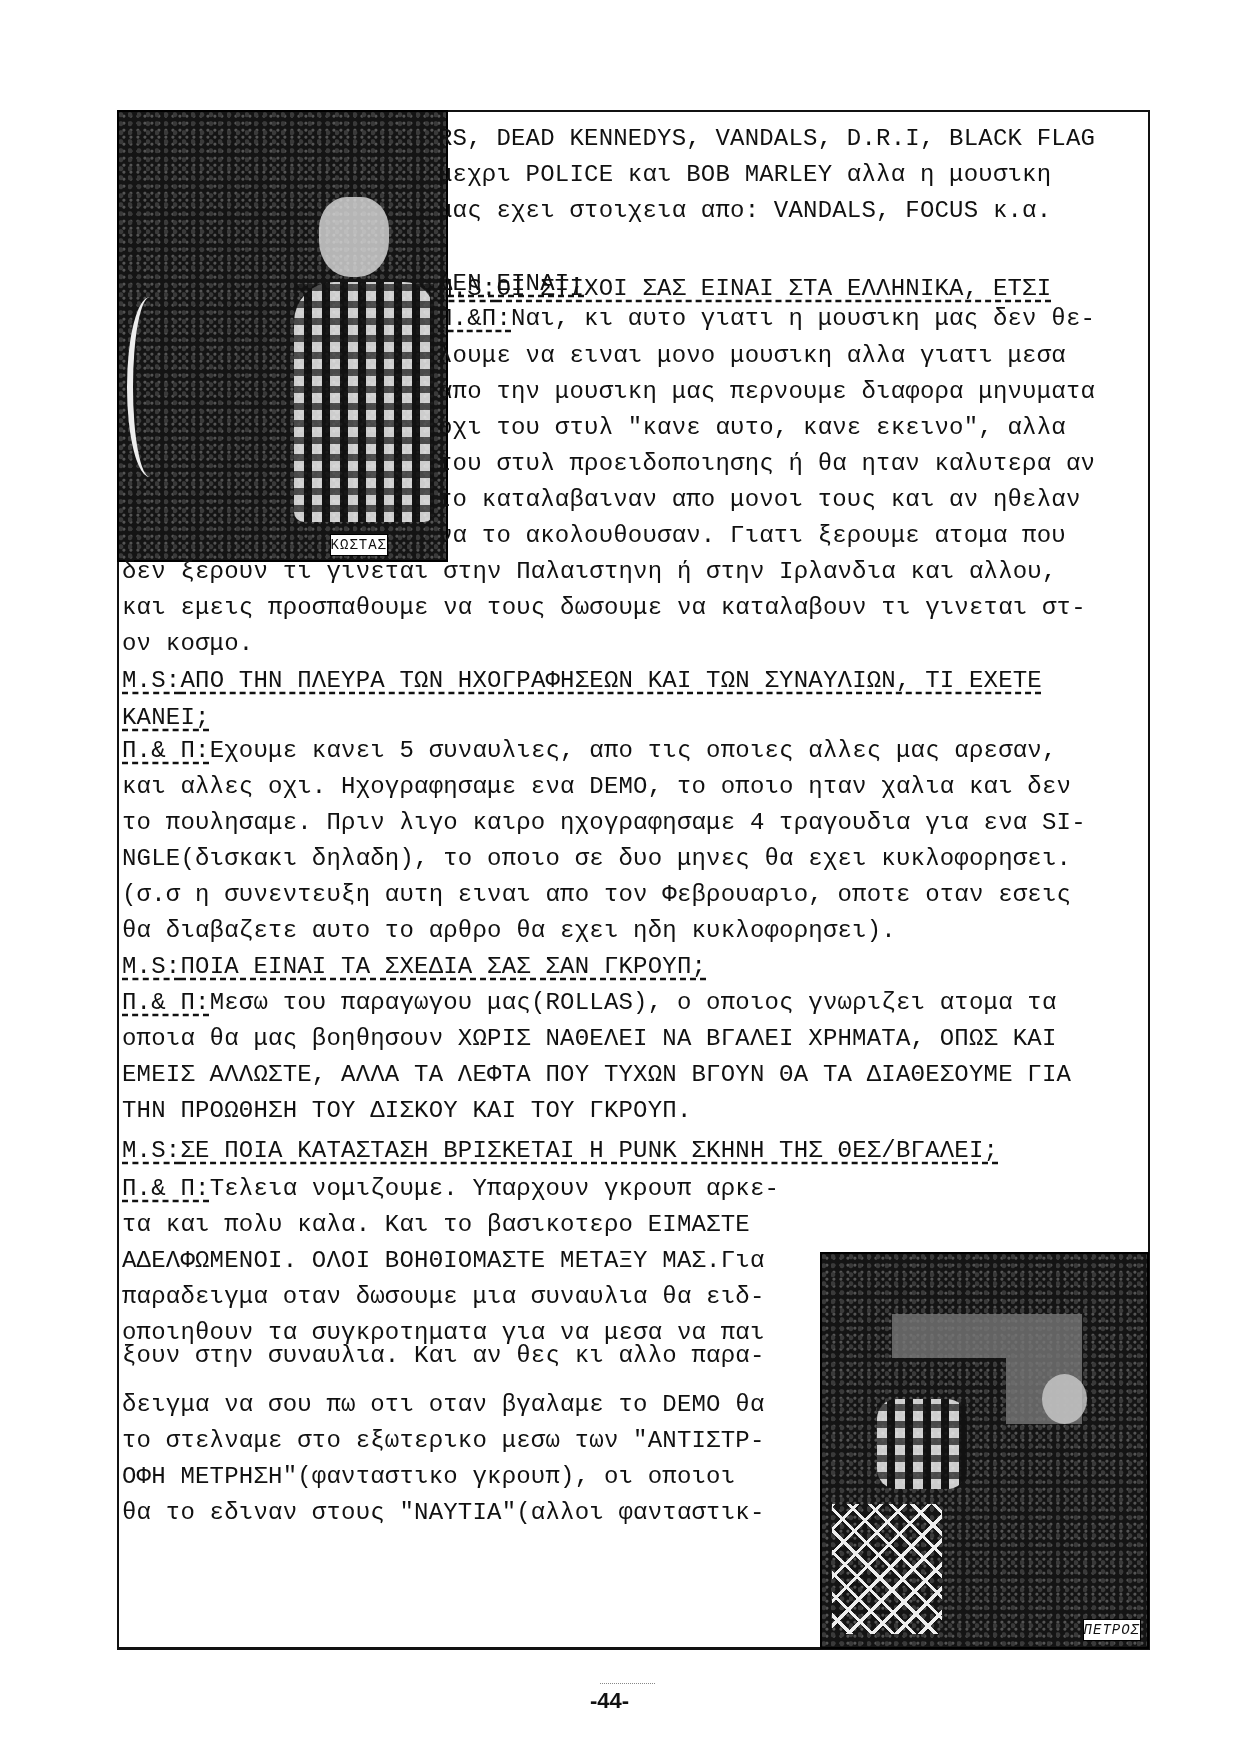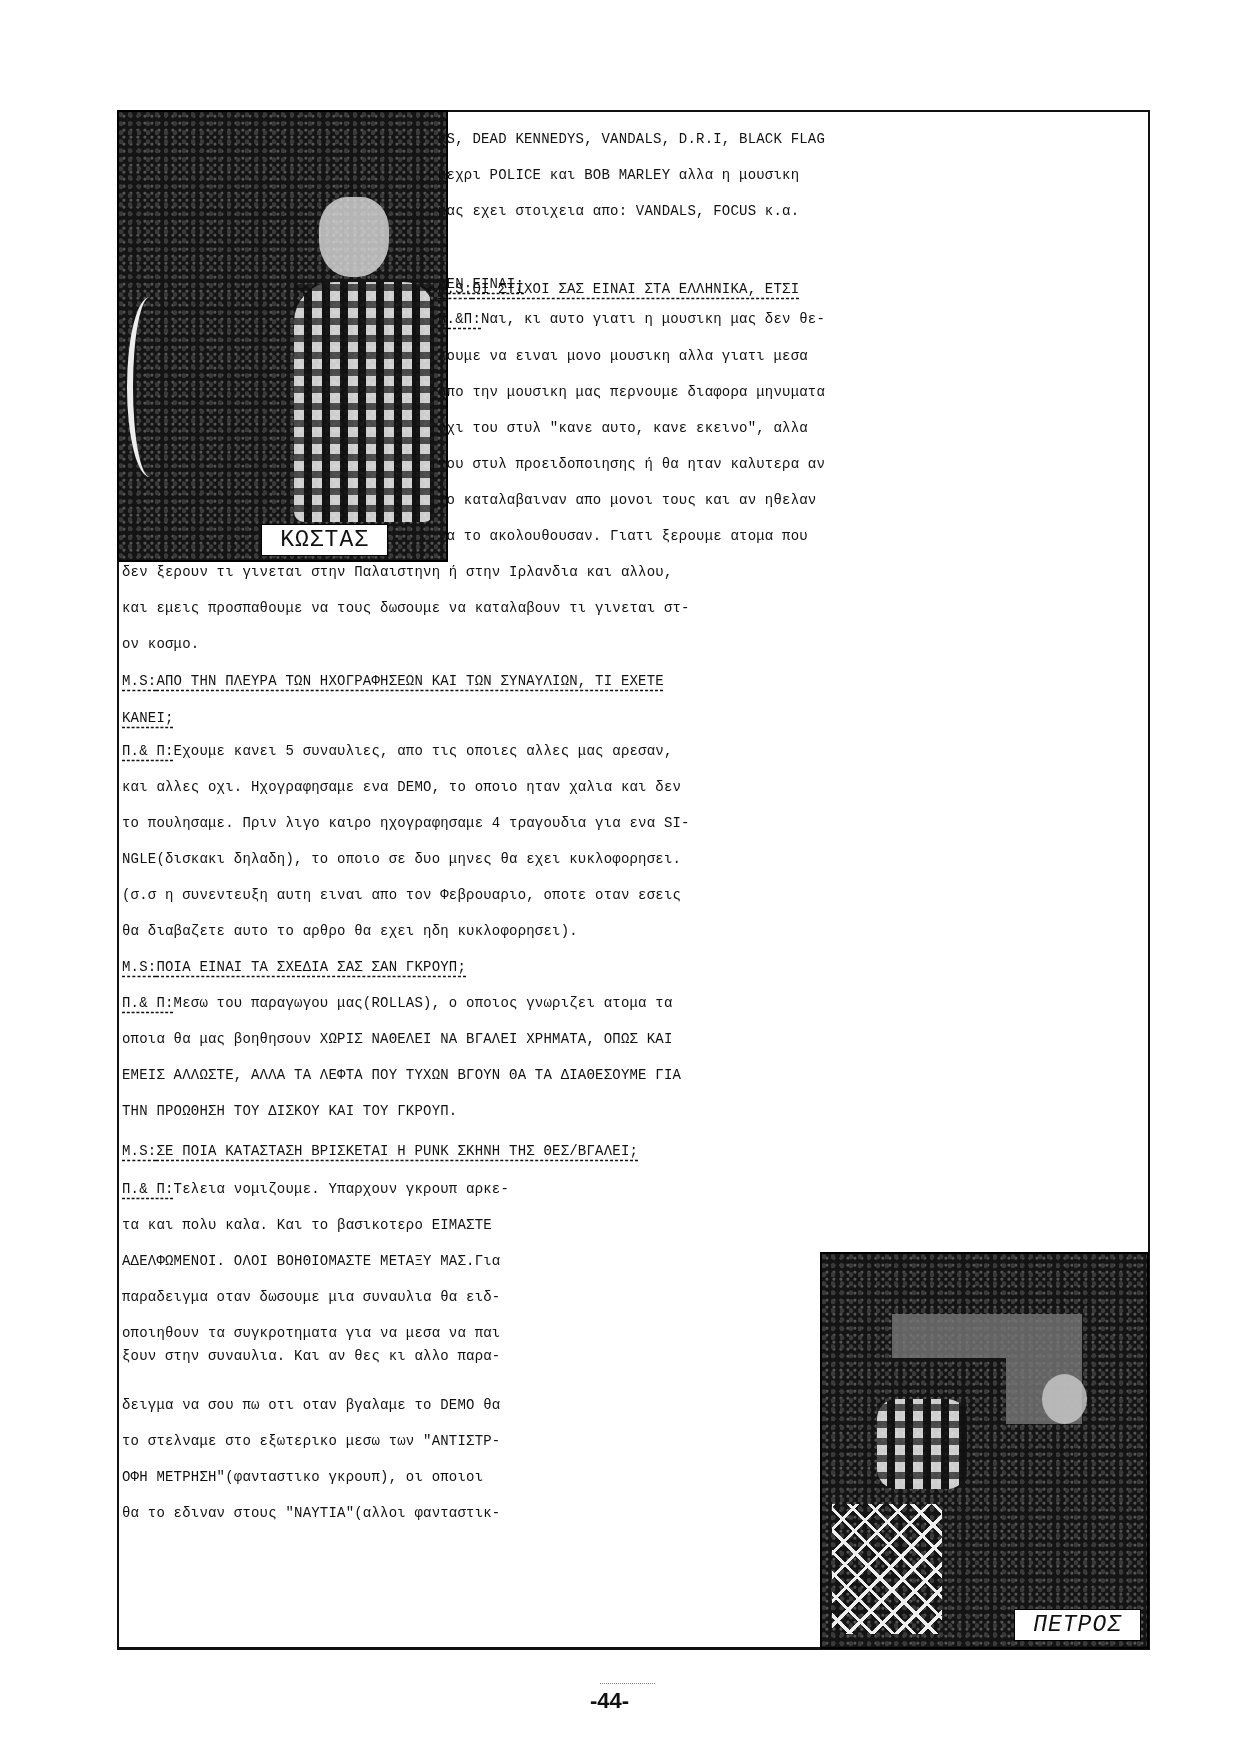--- a/index.html
+++ b/index.html
@@ -21,25 +21,25 @@
     .kostas-shirt { left: 175px; top: 170px; width: 140px; height: 240px; border-radius: 40px 30px 10px 10px; }
     .kostas-head { position: absolute; left: 200px; top: 85px; width: 70px; height: 80px; background: #ddd; border-radius: 40% 40% 45% 45%; opacity:.8; }
     .kostas-arc { position: absolute; left: 8px; top: 185px; width: 40px; height: 180px; border-left: 6px solid #eee; border-radius: 50%; }
     .petros-wall { position: absolute; left: 70px; top: 60px; width: 190px; height: 110px; background: #777; opacity: .8;
                clip-path: polygon(0 0, 100% 0, 100% 100%, 60% 100%, 60% 40%, 0 40%); }
     .petros-shirt { left: 55px; top: 145px; width: 90px; height: 90px; border-radius: 20px; }
     .petros-head { position: absolute; left: 220px; top: 120px; width: 45px; height: 50px; background: #ccc; border-radius: 50%; opacity: .8; }
     .petros-grid { position: absolute; left: 10px; top: 250px; width: 110px; height: 130px;
                background: repeating-linear-gradient(45deg, transparent 0 12px, #eee 12px 15px),
                            repeating-linear-gradient(-45deg, transparent 0 14px, #eee 14px 17px); }
-    .caption { position: absolute; background: #fff; border: 1px solid #000; font-size: 23px;
-               padding: 2px 18px; letter-spacing: 1px; font-family: "Liberation Mono", monospace; color: #111; }
+    .caption { position: absolute; background: #fff; border: 1px solid #000; font-size: 14px;
+               padding: 2px 0; letter-spacing: 1px; font-family: "Liberation Mono", monospace; color: #111; }
     .caption-kostas { right: 58px; bottom: 4px; }
     .caption-petros { right: 6px; bottom: 6px; }
-    .line { position: absolute; font-size: 14px; line-height: 36px; white-space: pre; letter-spacing: 0.2px; }
+    .line { position: absolute; font-size: 24px; line-height: 36px; white-space: pre; letter-spacing: 0.2px; }
     .q { text-decoration: underline; text-decoration-style: dashed; text-underline-offset: 5px; }
     .spk { text-decoration: underline; text-decoration-style: dashed; text-underline-offset: 5px; }
     .page-no { position: absolute; left: 590px; top: 1688px; font-family: "Liberation Sans", sans-serif;
                font-size: 22px; font-weight: bold; }
     .page-dots { position: absolute; left: 600px; top: 1683px; width: 55px; border-top: 1px dotted #888; }
   </style>
 </head>
 <body>
 
 <div class="frame"></div>

